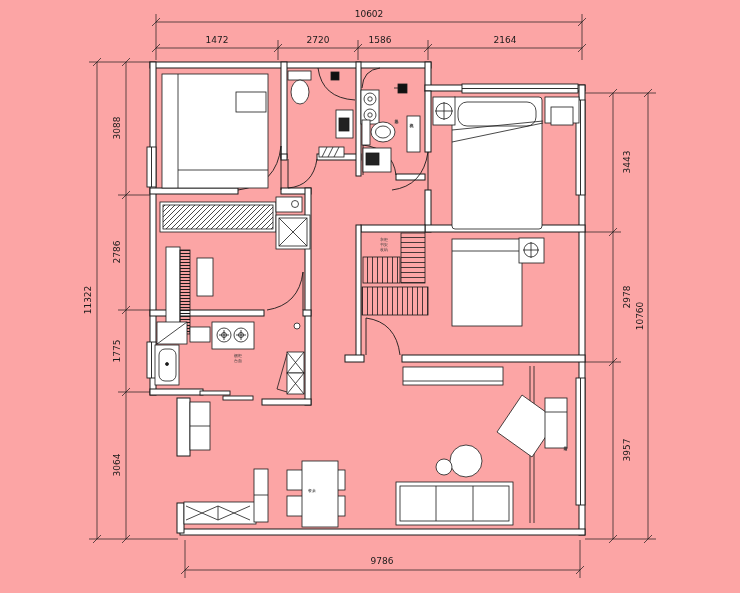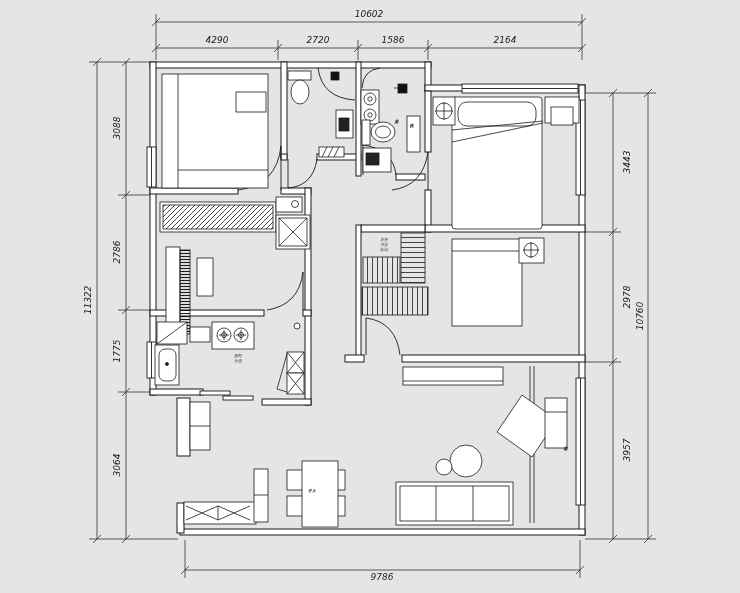--- a/index.html
+++ b/index.html
@@ -1,19 +1,18 @@
 <!DOCTYPE html>
 <html><head>
 <meta charset="utf-8">
 <style>
   html,body{margin:0;padding:0;background:#ffffff;}
   .stage{
-    position:relative;width:740px;height:593px;background:#e5e5e5;overflow:hidden;
+    position:relative;width:740px;height:593px;background:#fca5a5;overflow:hidden;
     font-family:"DejaVu Sans",sans-serif;
-    font-style:italic;
   }
   .stage svg{position:absolute;left:0;top:0;}
   .dim{
     position:absolute;font-size:9px;line-height:9px;color:#1a1a1a;
     transform:translate(-50%,-50%);white-space:nowrap;letter-spacing:0px;
   }
   .dim.v{transform:translate(-50%,-50%) rotate(-90deg);}
   .ann{
     position:absolute;font-size:4px;line-height:5px;color:#3a3a3a;white-space:pre;
   }
@@ -282,37 +281,37 @@
 
     <line x1="185" y1="570" x2="580" y2="570"></line>
     <line x1="185" y1="540" x2="185" y2="578"></line>
     <line x1="580" y1="540" x2="580" y2="578"></line>
     <line x1="181" y1="574" x2="189" y2="566"></line>
     <line x1="576" y1="574" x2="584" y2="566"></line>
   </g>
 </svg>
 
 <div class="dim" style="left:369px;top:14px;">10602</div>
-<div class="dim" style="left:217px;top:40px;">4290</div>
+<div class="dim" style="left:217px;top:40px;">1472</div>
 <div class="dim" style="left:318px;top:40px;">2720</div>
-<div class="dim" style="left:393px;top:40px;">1586</div>
+<div class="dim" style="left:380px;top:40px;">1586</div>
 <div class="dim" style="left:505px;top:40px;">2164</div>
 
 <div class="dim v" style="left:88px;top:300px;">11322</div>
 <div class="dim v" style="left:117px;top:128px;">3088</div>
 <div class="dim v" style="left:117px;top:252px;">2786</div>
 <div class="dim v" style="left:117px;top:351px;">1775</div>
 <div class="dim v" style="left:117px;top:465px;">3064</div>
 
 <div class="dim v" style="left:627px;top:162px;">3443</div>
 <div class="dim v" style="left:627px;top:297px;">2978</div>
 <div class="dim v" style="left:627px;top:450px;">3957</div>
 <div class="dim v" style="left:640px;top:316px;">10760</div>
 
-<div class="dim" style="left:382px;top:561px;margin-top:16px;">9786</div>
+<div class="dim" style="left:382px;top:561px;">9786</div>
 
 <div class="ann v" style="left:394px;top:116px;">热水器</div>
 <div class="ann v" style="left:409px;top:120px;">洗衣机</div>
 <div class="ann" style="left:234px;top:353px;">橱柜
 台面</div>
 <div class="ann" style="left:380px;top:237px;">衣柜
 书架
 收纳</div>
 <div class="ann" style="left:308px;top:488px;">餐桌</div>
 <div class="ann v" style="left:563px;top:443px;">背景墙</div>

